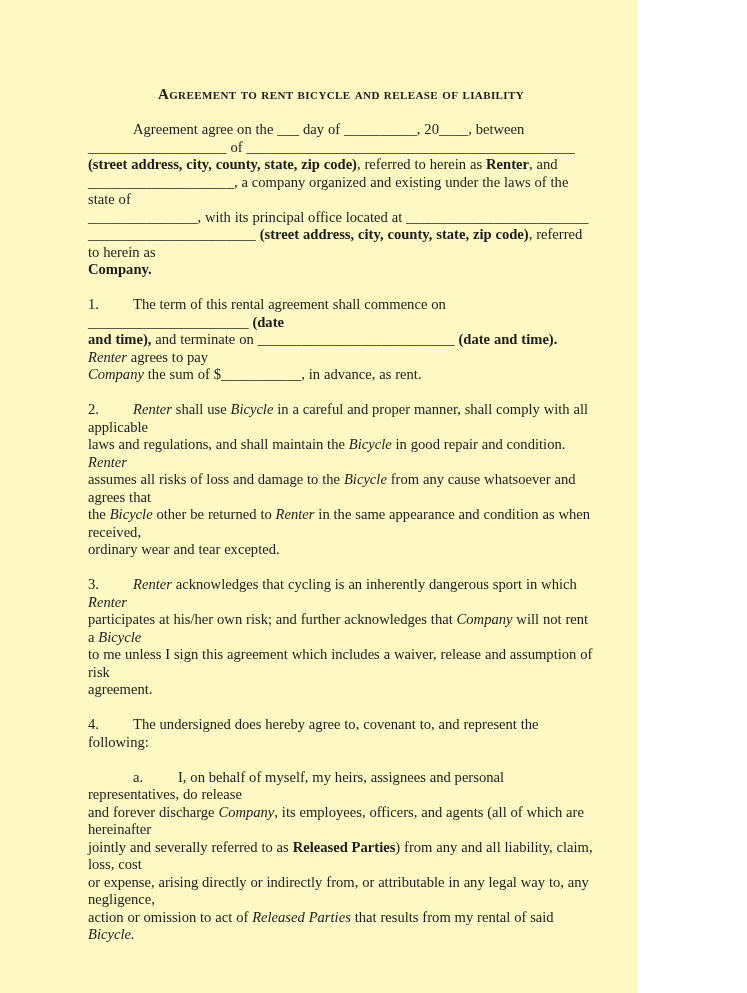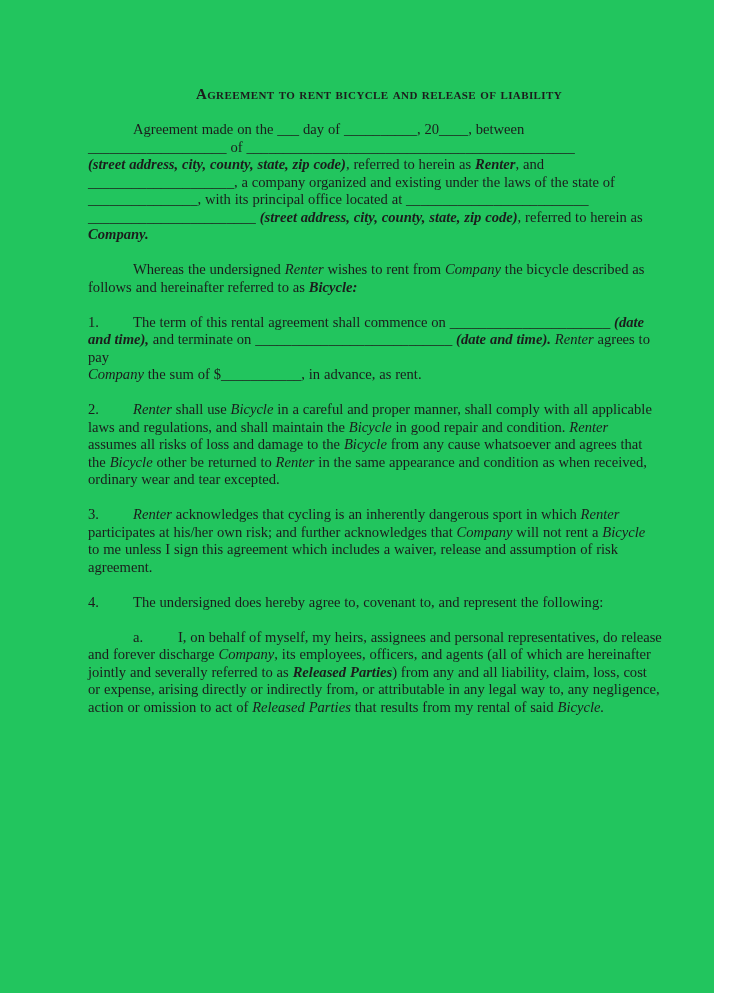--- a/index.html
+++ b/index.html
@@ -2,23 +2,23 @@
 <html><head>
 <meta charset="utf-8">
 <style>
   * { margin: 0; padding: 0; box-sizing: border-box; }
   html, body {
     width: 747px;
     background: #ffffff;
     font-family: "Liberation Serif", "DejaVu Serif", serif;
   }
   .page {
-    width: 714px;
+    width: 638px;
     height: 993px;
-    background: #22c55e;
+    background: #fef9c3;
     color: #1c1c1c;
     padding: 86px 44px 0 88px;
     overflow: hidden;
   }
   .doc-title {
     text-align: center;
     font-weight: 700;
     font-variant: small-caps;
     font-size: 15px;
     line-height: 17.5px;
@@ -28,39 +28,37 @@
   .para {
     font-size: 14.6px;
     line-height: 17.5px;
     white-space: pre-wrap;
     margin-bottom: 17.5px;
     word-spacing: 0.2px;
   }
   .ind-first { text-indent: 45px; }
   .ind-block { padding-left: 45px; }
   .it  { font-style: italic; }
-  .bit { font-style: italic; font-weight: 700; }
+  .bit { font-weight: 700; }
   .num { display: inline-block; width: 45px; text-indent: 0; }
   .ind45 { margin-left: 45px; }
 </style>
 </head>
 <body>
 
 <div class="page">
   <div class="doc-title">Agreement to rent bicycle and release of liability</div>
   <div>
-      <p class="para ind-first"><span>Agreement made on the ___ day of __________, 20____, between
+      <p class="para ind-first"><span>Agreement agree on the ___ day of __________, 20____, between
 ___________________ of _____________________________________________
 </span><span class="bit">(street address, city, county, state, zip code)</span><span>, referred to herein as </span><span class="bit">Renter</span><span>, and
 ____________________, a company organized and existing under the laws of the state of
 _______________, with its principal office located at _________________________
 _______________________ </span><span class="bit">(street address, city, county, state, zip code)</span><span>, referred to herein as
 </span><span class="bit">Company.</span></p>
-      <p class="para ind-first"><span>Whereas the undersigned </span><span class="it">Renter</span><span> wishes to rent from </span><span class="it">Company</span><span> the bicycle described as
-follows and hereinafter referred to as </span><span class="bit">Bicycle:</span></p>
       <p class="para"><span class="num">1.</span><span>The term of this rental agreement shall commence on ______________________ </span><span class="bit">(date
 and time),</span><span> and terminate on ___________________________ </span><span class="bit">(date and time).</span><span> </span><span class="it">Renter</span><span> agrees to pay
 </span><span class="it">Company</span><span> the sum of $___________, in advance, as rent.</span></p>
       <p class="para"><span class="num">2.</span><span class="it">Renter</span><span> shall use </span><span class="it">Bicycle</span><span> in a careful and proper manner, shall comply with all applicable
 laws and regulations, and shall maintain the </span><span class="it">Bicycle</span><span> in good repair and condition. </span><span class="it">Renter</span><span>
 assumes all risks of loss and damage to the </span><span class="it">Bicycle</span><span> from any cause whatsoever and agrees that
 the </span><span class="it">Bicycle</span><span> other be returned to </span><span class="it">Renter</span><span> in the same appearance and condition as when received,
 ordinary wear and tear excepted.</span></p>
       <p class="para"><span class="num">3.</span><span class="it">Renter</span><span> acknowledges that cycling is an inherently dangerous sport in which </span><span class="it">Renter</span><span>
 participates at his/her own risk; and further acknowledges that </span><span class="it">Company</span><span> will not rent a </span><span class="it">Bicycle</span><span>

